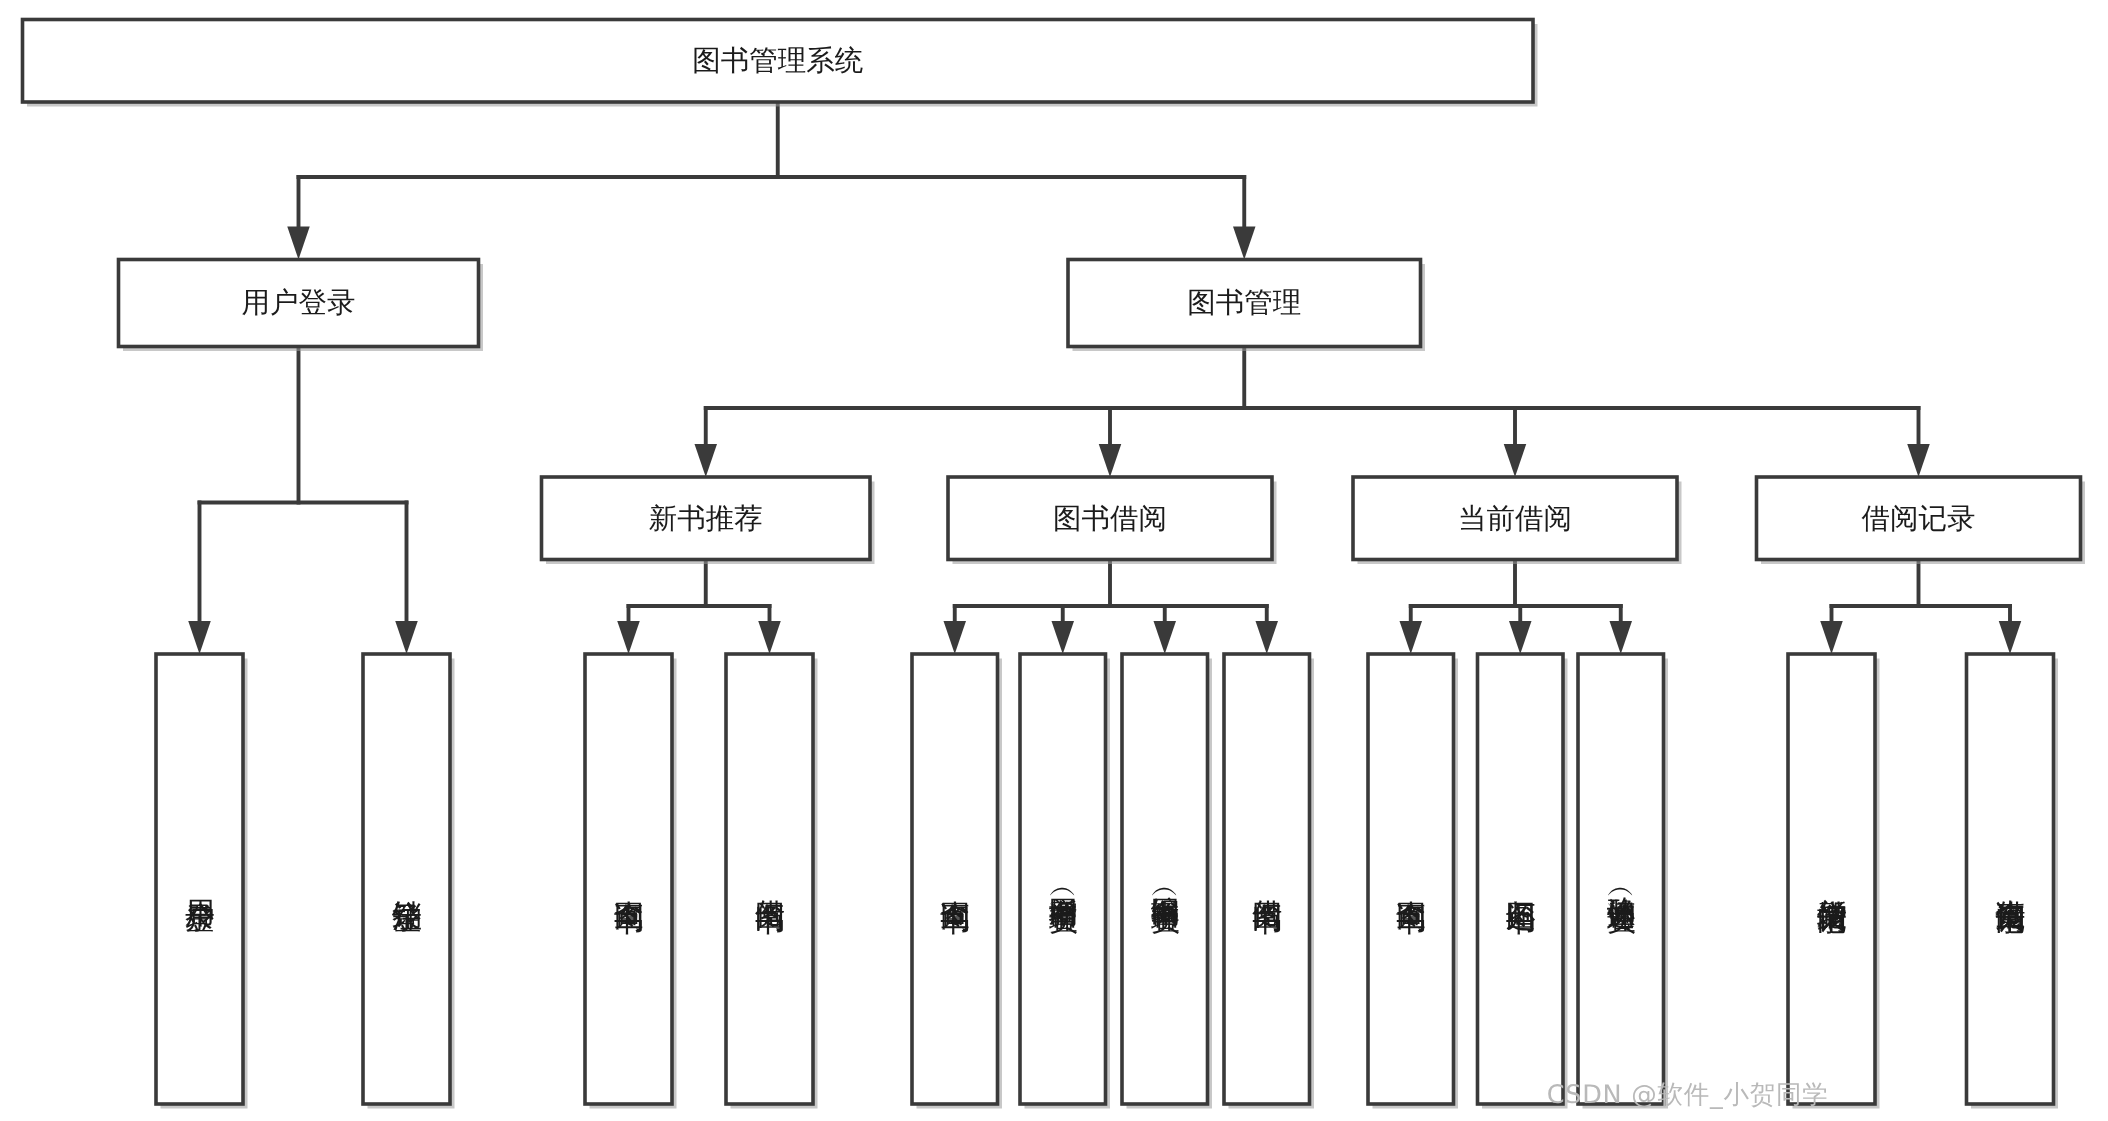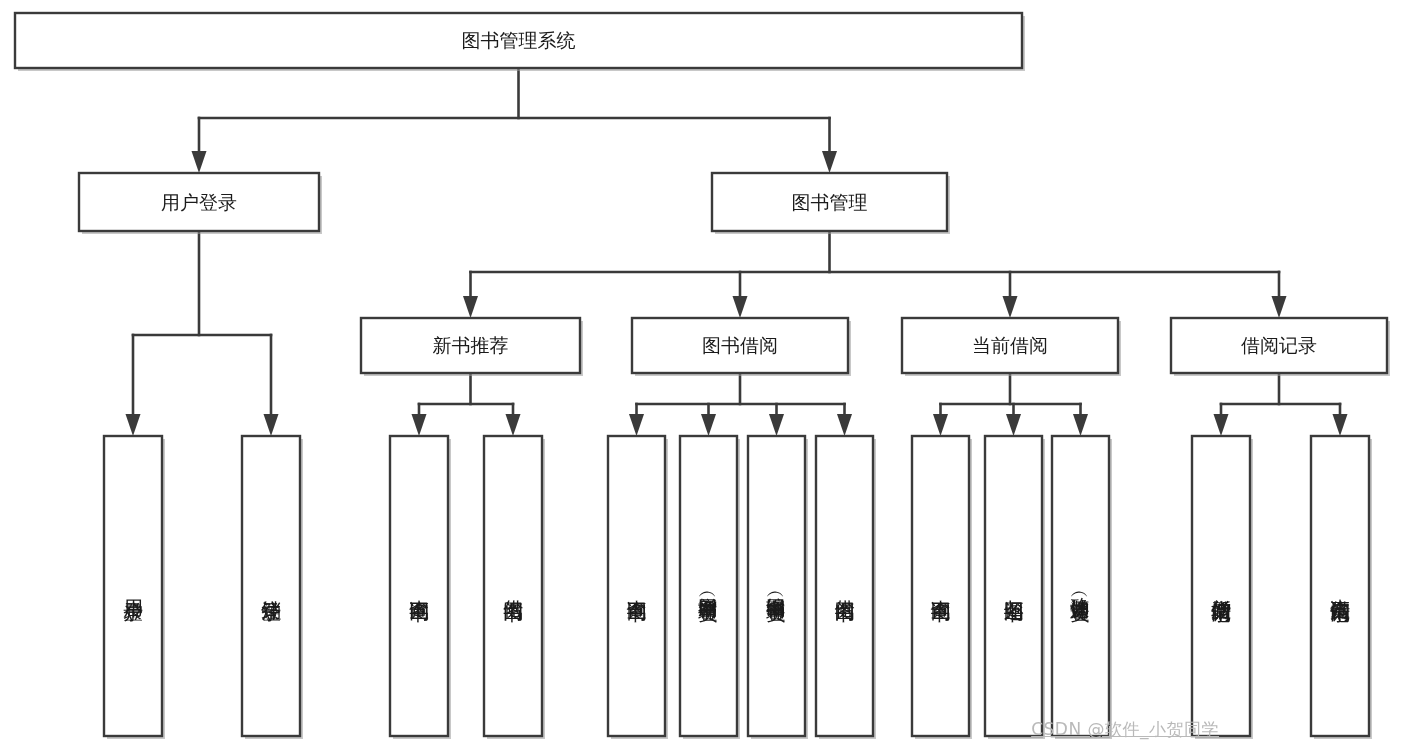--- a/index.html
+++ b/index.html
@@ -70,21 +70,20 @@
   }
   .watermark {
     position: absolute;
     right: 8px;
     bottom: 6px;
     font-family: "DejaVu Sans", "Liberation Sans", sans-serif;
     font-size: 17px;
     color: #b9b9b9;
     letter-spacing: 0.5px;
     user-select: none;
-    text-decoration: underline;
   }
 </style>
 </head>
 <body>
 
 <div id="diagram-root">
   <svg class="diagram-canvas" viewBox="0 0 1405 747">
     <g id="connector-layer">
         <path d="M 518.5 68 L 518.5 118" class="connector"></path>
         <path d="M 199 118 L 829.5 118" class="connector"></path>

